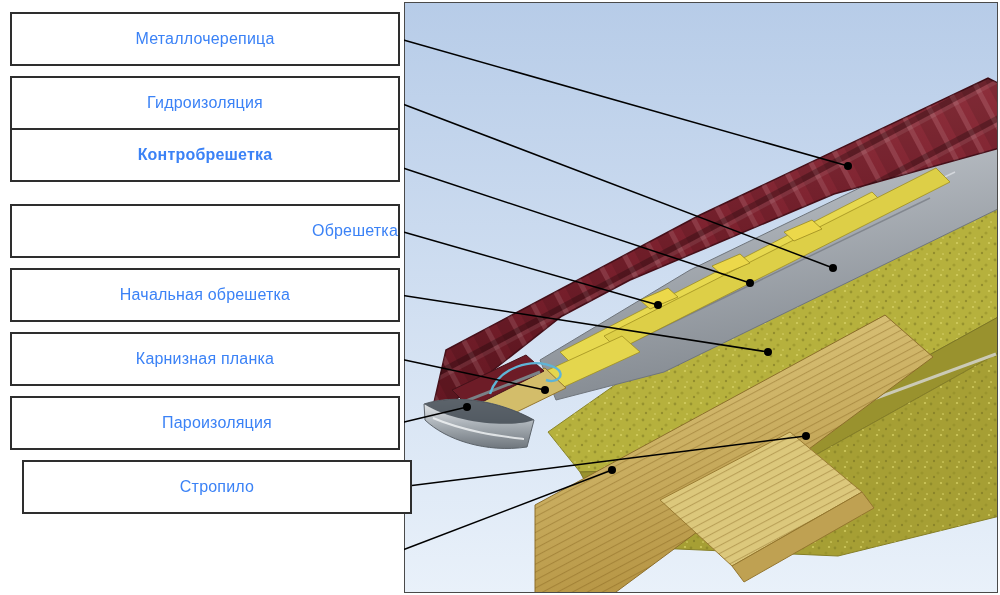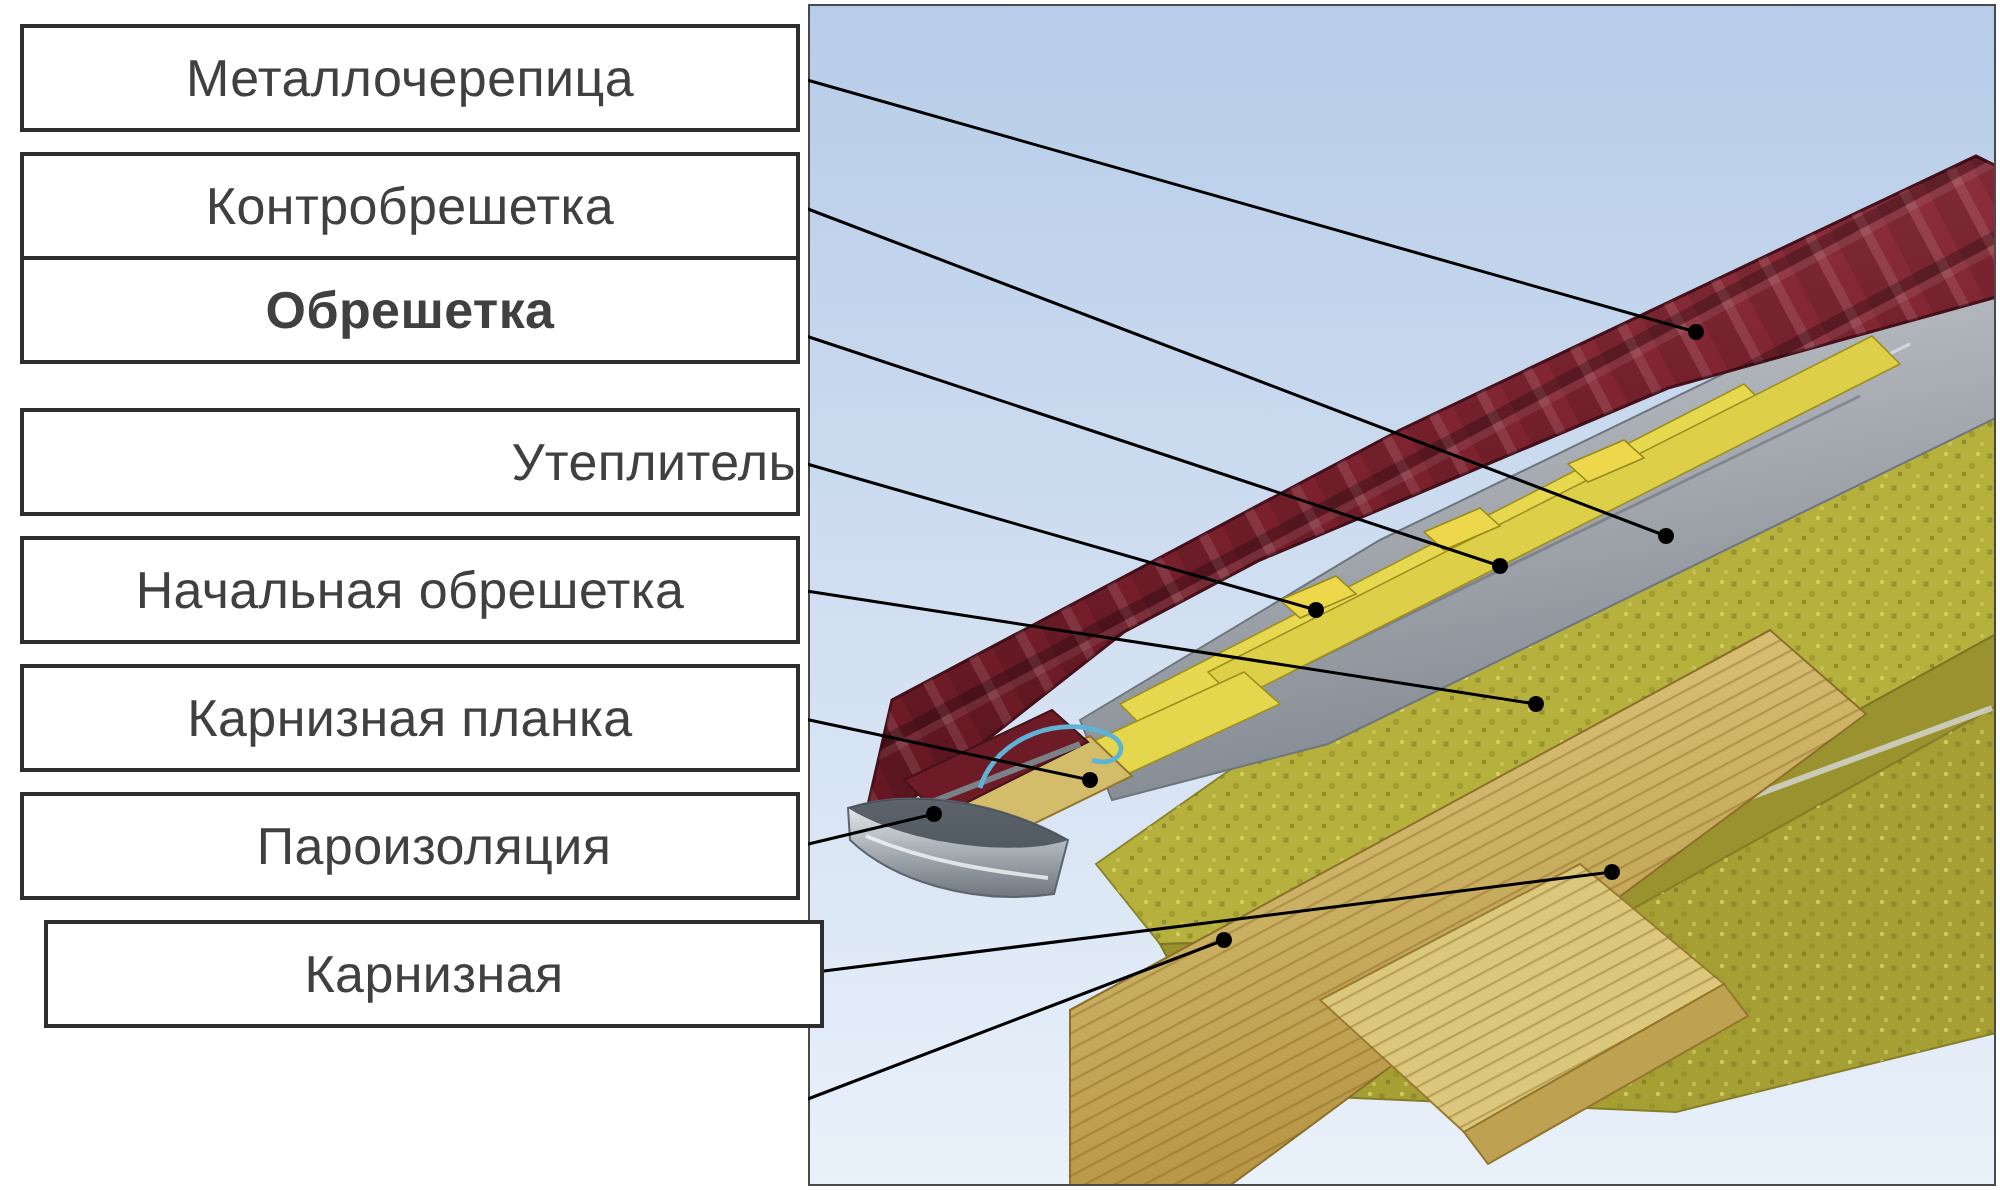--- a/index.html
+++ b/index.html
@@ -18,21 +18,21 @@
     z-index:2;
   }
   .legend-box {
     position:absolute; left:10px;
     width:390px; height:54px;
     background:#ffffff;
     border:2px solid #2e2e2e;
     display:flex; align-items:center; justify-content:center;
   }
   .legend-box span {
-    font-size:26px; color:#404040; letter-spacing:0.2px;
+    font-size:16px; color:#3b82f6; letter-spacing:0.2px;
     white-space:nowrap;
   }
   .legend-box:nth-child(1){top:12px;}
   .legend-box:nth-child(2){top:76px;}
   .legend-box:nth-child(3){top:128px;font-weight:bold;}
   .legend-box:nth-child(4){top:204px;justify-content:flex-end;}
   .legend-box:nth-child(5){top:268px;}
   .legend-box:nth-child(6){top:332px;justify-content:center;}
   .legend-box:nth-child(7){top:396px;padding-left:24px;}
   .legend-box:nth-child(8){top:460px;margin-left:12px;}
@@ -174,35 +174,35 @@
         <line x1="400" y1="551" x2="612" y2="470" stroke="#000000" stroke-width="1.5"></line>
         <circle cx="612" cy="470" r="4" fill="#000000"></circle>
       </g>
   </svg>
 
   <div class="legend">
     <div class="legend-box">
       <span>Металлочерепица</span>
     </div>
     <div class="legend-box">
+      <span>Гидроизоляция</span>
+    </div>
+    <div class="legend-box">
       <span>Контробрешетка</span>
     </div>
     <div class="legend-box">
       <span>Обрешетка</span>
     </div>
     <div class="legend-box">
-      <span>Утеплитель</span>
-    </div>
-    <div class="legend-box">
       <span>Начальная обрешетка</span>
     </div>
     <div class="legend-box">
       <span>Карнизная планка</span>
     </div>
     <div class="legend-box">
       <span>Пароизоляция</span>
     </div>
     <div class="legend-box">
-      <span>Карнизная</span>
+      <span>Стропило</span>
     </div>
   </div>
 
 </div>
 
 </body></html>

